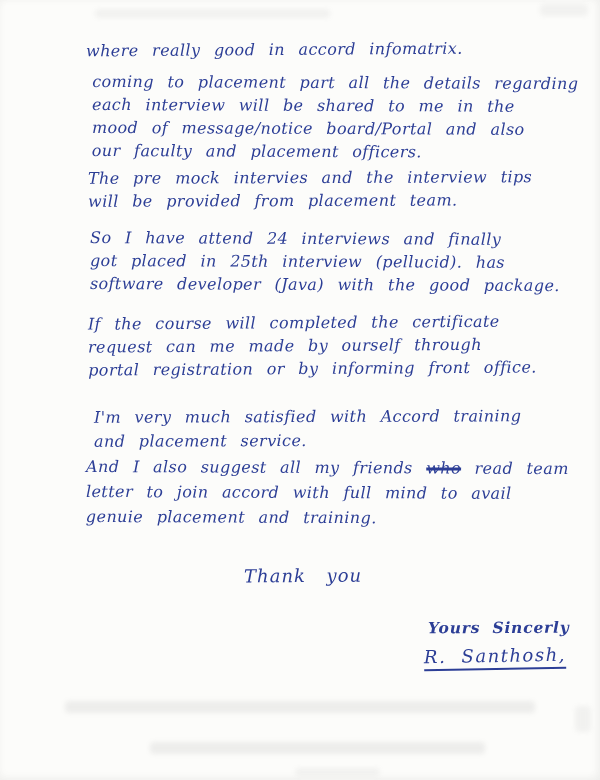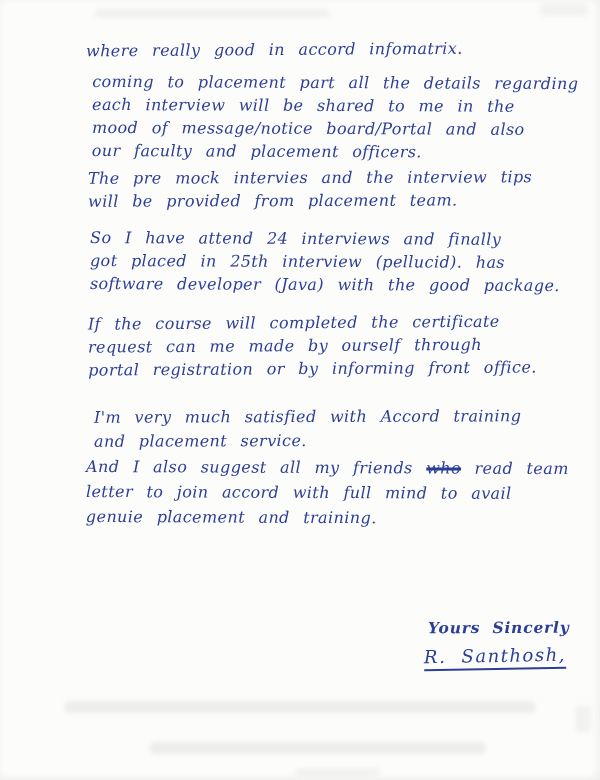--- a/index.html
+++ b/index.html
@@ -95,18 +95,19 @@
     <div>I'm very much satisfied with Accord training</div>
     <div>and placement service.</div>
   </div>
 
   <div class="hand para p7 tilt-b" style="left:86px; top:456px;">
     <div><span>And I also suggest all my friends </span><span class="struck">who</span><span> read team</span></div>
     <div>letter to join accord with full mind to avail</div>
     <div>genuie placement and training.</div>
   </div>
 
+  <div class="hand thankyou tilt-a" style="left:244px; top:564px;">Thank you</div>
 
   <div class="hand signoff tilt-c" style="left:428px; top:616px;font-weight:bold;">Yours Sincerly</div>
 
   <div class="hand signature" style="left:424px; top:644px;">R. Santhosh,</div>
 
 </div>
 
 </body></html>

